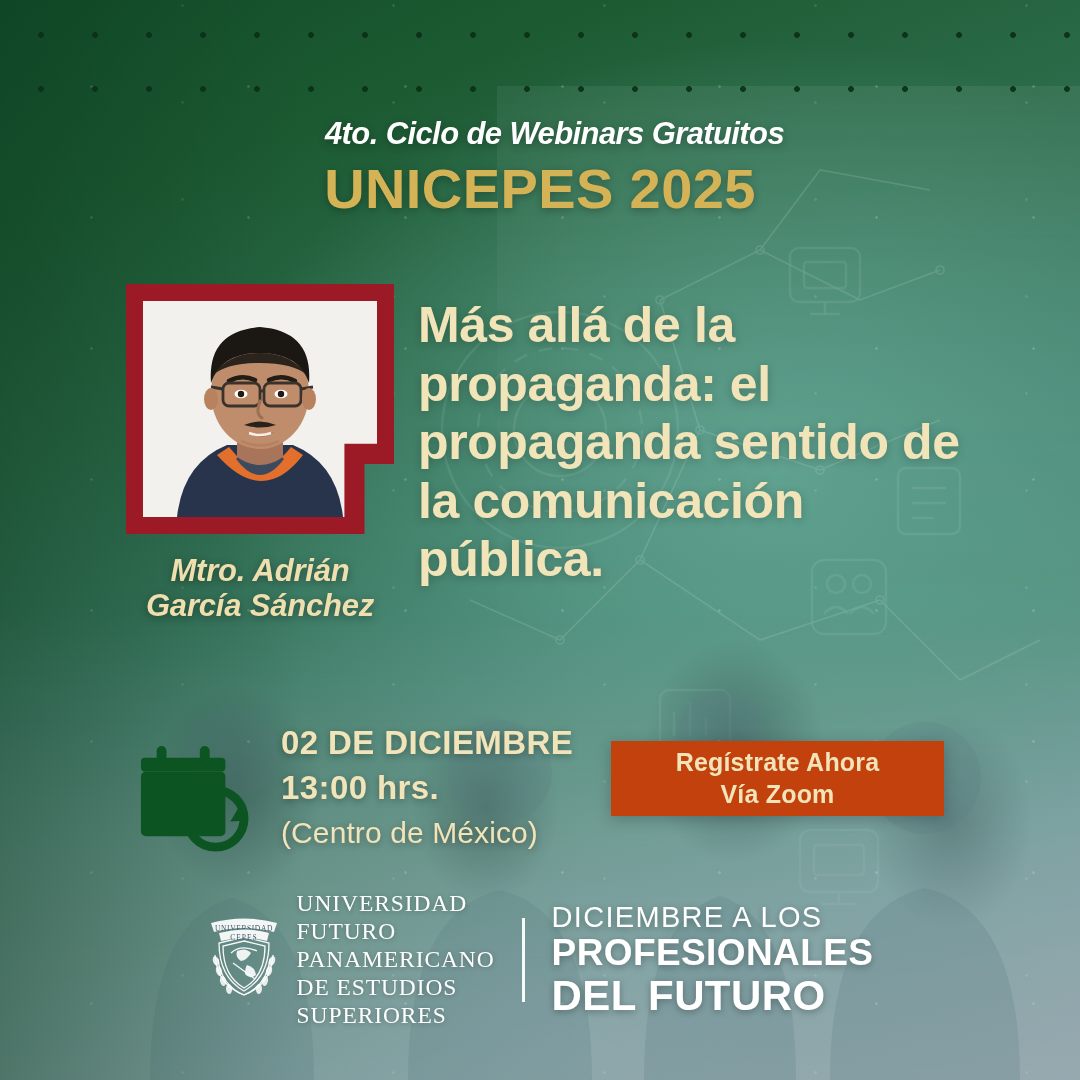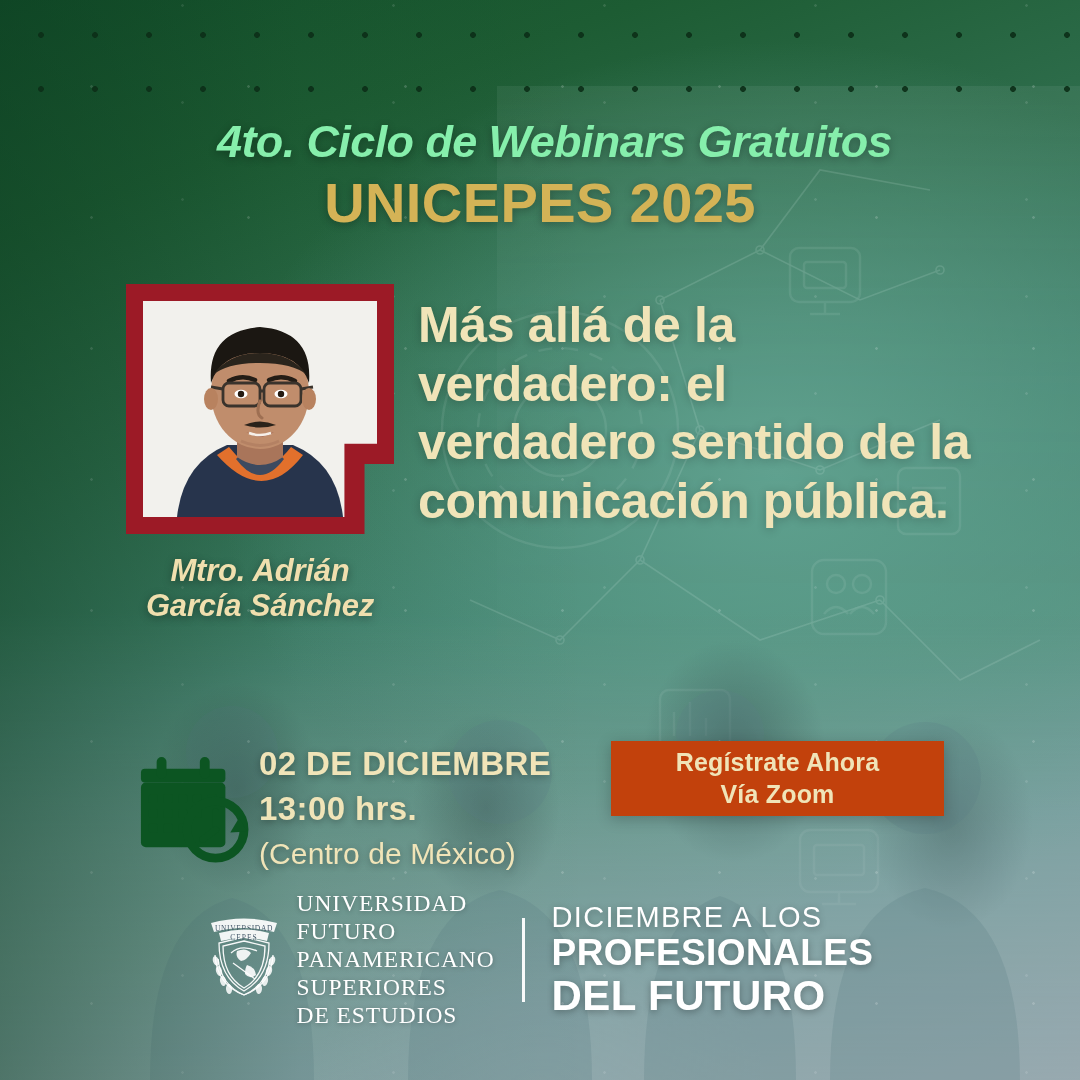--- a/index.html
+++ b/index.html
@@ -58,21 +58,21 @@
     opacity:.92;
   }
   .bg-vignette{
     position:absolute;inset:0;
     background:linear-gradient(to right, rgba(10,55,30,.42) 0%, rgba(10,55,30,.06) 28%, rgba(10,55,30,0) 55%);
   }
 
   
   .head-wrap{position:absolute;left:0;right:0;top:118px;text-align:center;}
   .kicker{
-    font-size:45px;font-weight:bold;font-style:italic;color:#86efac;
+    font-size:31px;font-weight:bold;font-style:italic;color:#ffffff;
     letter-spacing:-.6px;line-height:1.05;
     text-shadow:0 2px 9px rgba(0,0,0,.3);
     padding-left:29px;
   }
   .title-gold{
     margin-top:9px;
     font-size:56px;font-weight:bold;color:#d4b356;
     letter-spacing:.4px;line-height:1.05;
     text-shadow:0 2px 9px rgba(0,0,0,.28);
   }
@@ -101,21 +101,21 @@
 
   
   .talk-title{
     position:absolute;left:418px;top:296px;width:556px;
     font-size:50px;font-weight:bold;line-height:1.17;color:#f0e4b8;
     letter-spacing:-.4px;
     text-shadow:0 2px 10px rgba(0,0,0,.22);
   }
 
   
-  .date-block{position:absolute;left:133px;top:718px;display:flex;align-items:center;gap:8px;margin-top:21px;}
+  .date-block{position:absolute;left:133px;top:718px;display:flex;align-items:flex-end;gap:30px;}
   .cal-icon{width:118px;height:108px;flex:0 0 auto;margin-top:6px;}
   .date-text{padding-top:4px;}
   .date-line1{
     font-size:33px;font-weight:bold;color:#f0e4b8;letter-spacing:.4px;line-height:1.25;
     text-shadow:0 2px 7px rgba(0,0,0,.3);
   }
   .date-line2{
     font-size:33px;font-weight:bold;color:#f0e4b8;letter-spacing:.4px;line-height:1.3;
     margin-top:4px;text-shadow:0 2px 7px rgba(0,0,0,.3);
   }
@@ -284,21 +284,21 @@
           <ellipse cx="166" cy="98" rx="7" ry="11" fill="#b8825f"></ellipse>
         </svg>
       </div>
     </div>
     <div class="speaker-name">
       <div>Mtro. Adrián</div>
       <div>García Sánchez</div>
     </div>
   </div>
 
-  <div class="talk-title">Más allá de la verdadero: el verdadero sentido de la comunicación pública.</div>
+  <div class="talk-title">Más allá de la propaganda: el propaganda sentido de la comunicación pública.</div>
 
   <div class="date-block">
     <svg class="cal-icon" viewBox="0 0 120 110">
       <g fill="#0c5522">
         <rect x="8" y="14" width="86" height="14" rx="4"></rect>
         <rect x="8" y="28" width="86" height="66" rx="5"></rect>
         <rect x="24" y="2" width="10" height="22" rx="5"></rect>
         <rect x="68" y="2" width="10" height="22" rx="5"></rect>
       </g>
       <rect x="15" y="35" width="72" height="52" fill="#ffffff" opacity="0"></rect>
@@ -369,22 +369,22 @@
       <path d="M4 12 q33 -9 66 0 l-3 9 q-30 -8 -60 0 z" fill="#ffffff" opacity=".92"></path>
       <text x="37" y="20" text-anchor="middle" font-family="Liberation Serif, serif" font-size="7.5" fill="#44586a" letter-spacing="0.6">UNIVERSIDAD</text>
       <path d="M12 22 q25 -7 50 0 l-2 8 q-23 -6 -46 0 z" fill="#ffffff" opacity=".92"></path>
       <text x="37" y="29" text-anchor="middle" font-family="Liberation Serif, serif" font-size="7.5" fill="#44586a" letter-spacing="1">CEPES</text>
     </svg>
 
     <div class="uni-name">
       <div>UNIVERSIDAD</div>
       <div>FUTURO</div>
       <div>PANAMERICANO</div>
+      <div>DE ESTUDIOS</div>
       <div>SUPERIORES</div>
-      <div>DE ESTUDIOS</div>
     </div>
 
     <div class="divider"></div>
 
     <div class="tagline">
       <div class="tg1">DICIEMBRE A LOS</div>
       <div class="tg2">PROFESIONALES</div>
       <div class="tg3">DEL FUTURO</div>
     </div>
 

